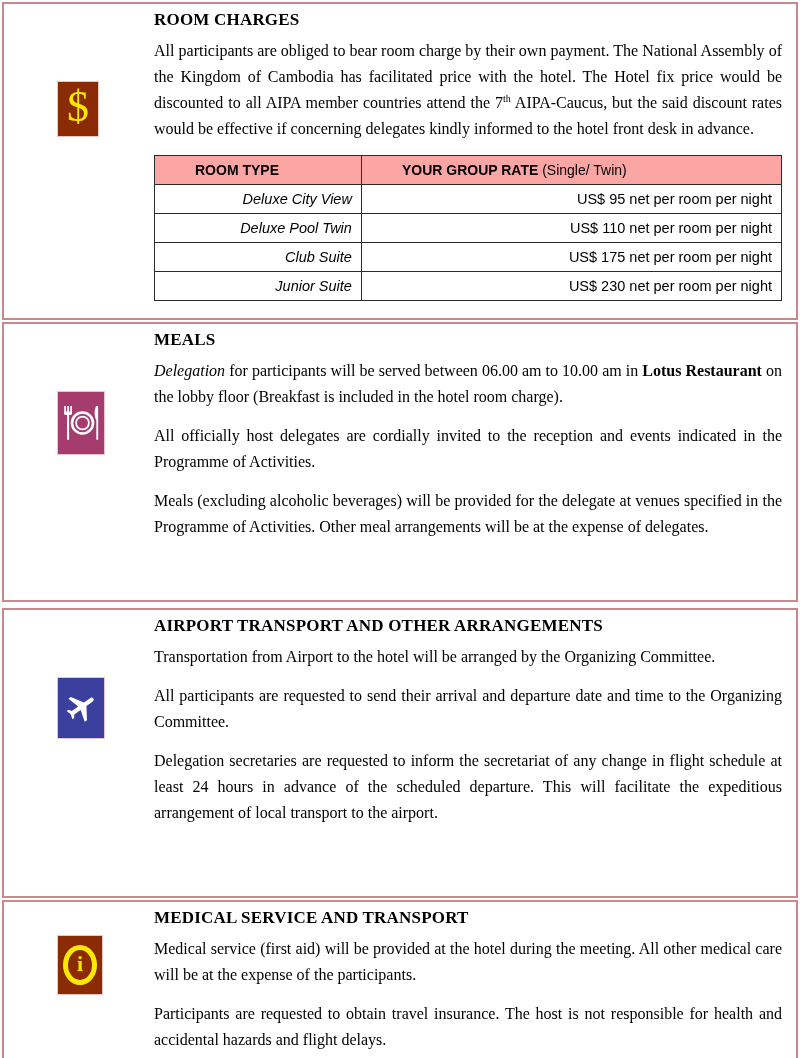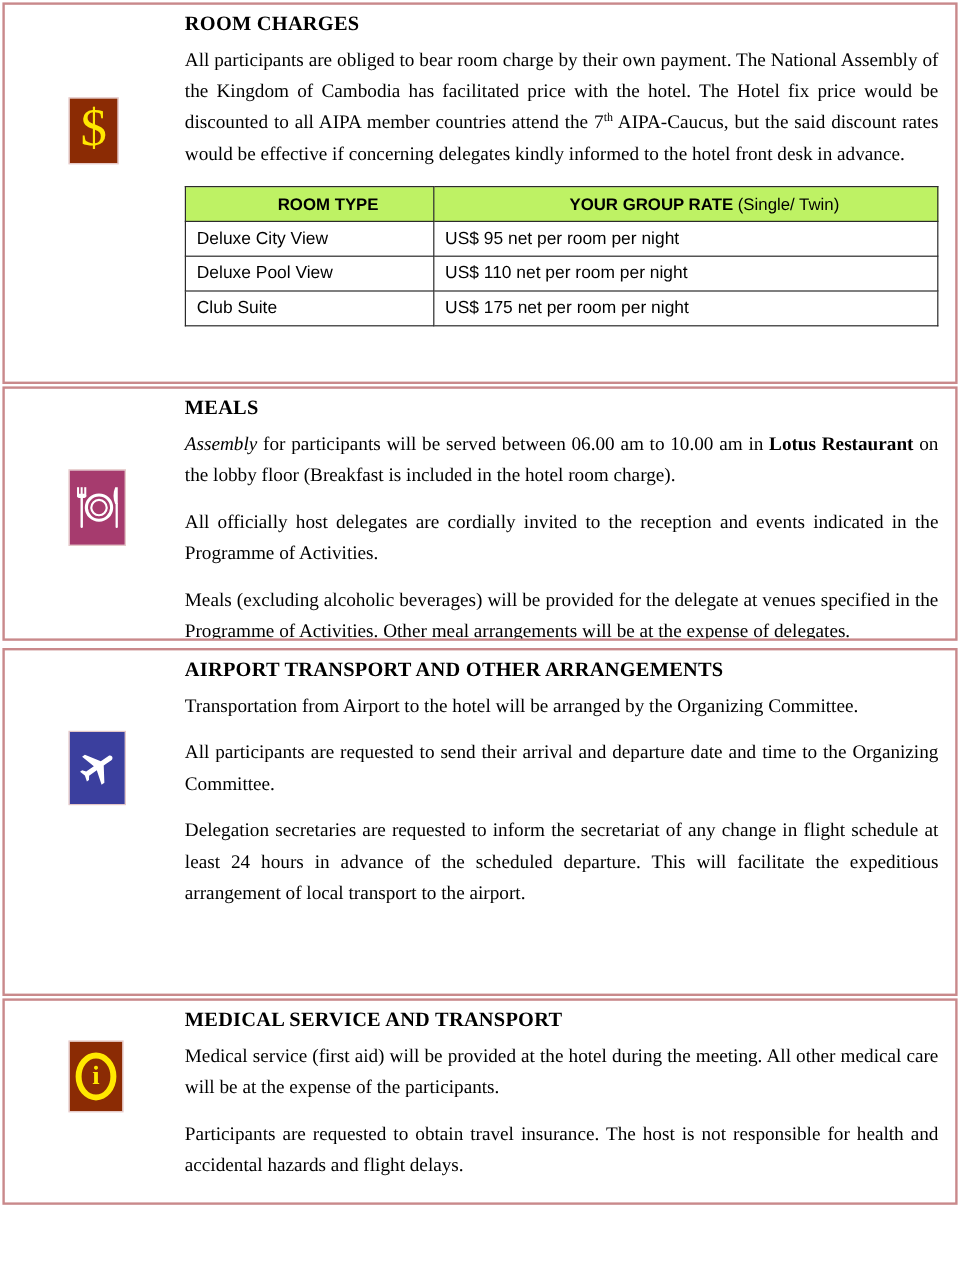--- a/index.html
+++ b/index.html
@@ -10,21 +10,21 @@
     color: #000000;
   }
   .sec {
     position: relative;
     border: 2px solid #c9898b;
     box-sizing: border-box;
     overflow: hidden;
     background: #ffffff;
   }
   .sec-room    { height: 318px; margin-bottom: 2px; }
-  .sec-meals   { height: 212px; margin-bottom: 6px; }
+  .sec-meals   { height: 280px; margin-bottom: 6px; }
   .sec-airport { height: 290px; margin-bottom: 2px; }
   .sec-medical { height: 172px; }
 
   .content { margin: 0 14px 0 150px; padding-top: 6px; }
   h2 {
     font-size: 17px;
     font-weight: bold;
     margin: 0 0 4px 0;
     letter-spacing: 0.2px;
     font-family: "Liberation Serif", serif;
@@ -74,29 +74,29 @@
     margin-top: 6px;
     font-family: "Liberation Sans", sans-serif;
     font-size: 14.5px;
   }
   table.rates th, table.rates td {
     border: 1px solid #2b2b2b;
     height: 26px;
     padding: 1px 9px;
   }
   table.rates th {
-    background: #bef264;
+    background: #fca5a5;
     font-weight: bold;
     font-size: 14px;
-    text-align: center;
+    text-align: left;
     padding-left: 40px;
   }
   table.rates th .normal { font-weight: normal; }
-  td.type { width: 33%; text-align: left; }
-  td.rate { text-align: left; }
+  td.type { width: 33%; text-align: right; font-style: italic; }
+  td.rate { text-align: right; }
 </style>
 </head>
 <body>
 
 <div class="sec sec-room">
   <div class="icon-box icon-dollar">
     <span>$</span>
   </div>
   <div class="content">
     <h2>ROOM CHARGES</h2>
@@ -107,26 +107,30 @@
           <th>ROOM TYPE</th>
           <th><span class="bd">YOUR GROUP RATE</span><span class="normal"> (Single/ Twin)</span></th>
         </tr>
       </thead>
       <tbody>
         <tr>
           <td class="type">Deluxe City View</td>
           <td class="rate">US$ 95 net per room per night</td>
         </tr>
         <tr>
-          <td class="type">Deluxe Pool View</td>
+          <td class="type">Deluxe Pool Twin</td>
           <td class="rate">US$ 110 net per room per night</td>
         </tr>
         <tr>
           <td class="type">Club Suite</td>
           <td class="rate">US$ 175 net per room per night</td>
+        </tr>
+        <tr>
+          <td class="type">Junior Suite</td>
+          <td class="rate">US$ 230 net per room per night</td>
         </tr>
       </tbody>
     </table>
   </div>
 </div>
 
 <div class="sec sec-meals">
   <div class="icon-box icon-meals">
     <svg width="40" height="52" viewBox="0 0 40 52">
 
@@ -138,21 +142,21 @@
 
       <circle cx="21.5" cy="26" r="10.5" fill="none" stroke="#fff" stroke-width="2.6"></circle>
       <circle cx="21.5" cy="26" r="6.4" fill="none" stroke="#fff" stroke-width="1.8"></circle>
 
       <path d="M35 9 c-1.9 4.5 -1.9 9.5 0 14 l2.1 0 l0 -14 z" fill="#fff"></path>
       <rect x="35.3" y="22" width="1.9" height="21" rx="0.9" fill="#fff"></rect>
     </svg>
   </div>
   <div class="content">
     <h2>MEALS</h2>
-    <p><span class="it">Assembly</span><span> for participants will be served between 06.00 am to 10.00 am in </span><span class="bd">Lotus Restaurant</span><span> on the lobby floor (Breakfast is included in the hotel room charge).</span></p>
+    <p><span class="it">Delegation</span><span> for participants will be served between 06.00 am to 10.00 am in </span><span class="bd">Lotus Restaurant</span><span> on the lobby floor (Breakfast is included in the hotel room charge).</span></p>
     <p>All officially host delegates are cordially invited to the reception and events indicated in the Programme of Activities.</p>
     <p>Meals (excluding alcoholic beverages) will be provided for the delegate at venues specified in the Programme of Activities. Other meal arrangements will be at the expense of delegates.</p>
   </div>
 </div>
 
 <div class="sec sec-airport">
   <div class="icon-box icon-plane">
     <svg width="34" height="34" viewBox="0 0 24 24">
       <path fill="#fff" d="M21.5 15.5v-2l-8.5-5.5V2.5C13 1.67 12.33 1 11.5 1S10 1.67 10 2.5V8L1.5 13.5v2L10 13v5.5L8 20v1.5l3.5-1 3.5 1V20l-2-1.5V13l8.5 2.5z"></path>
     </svg>

